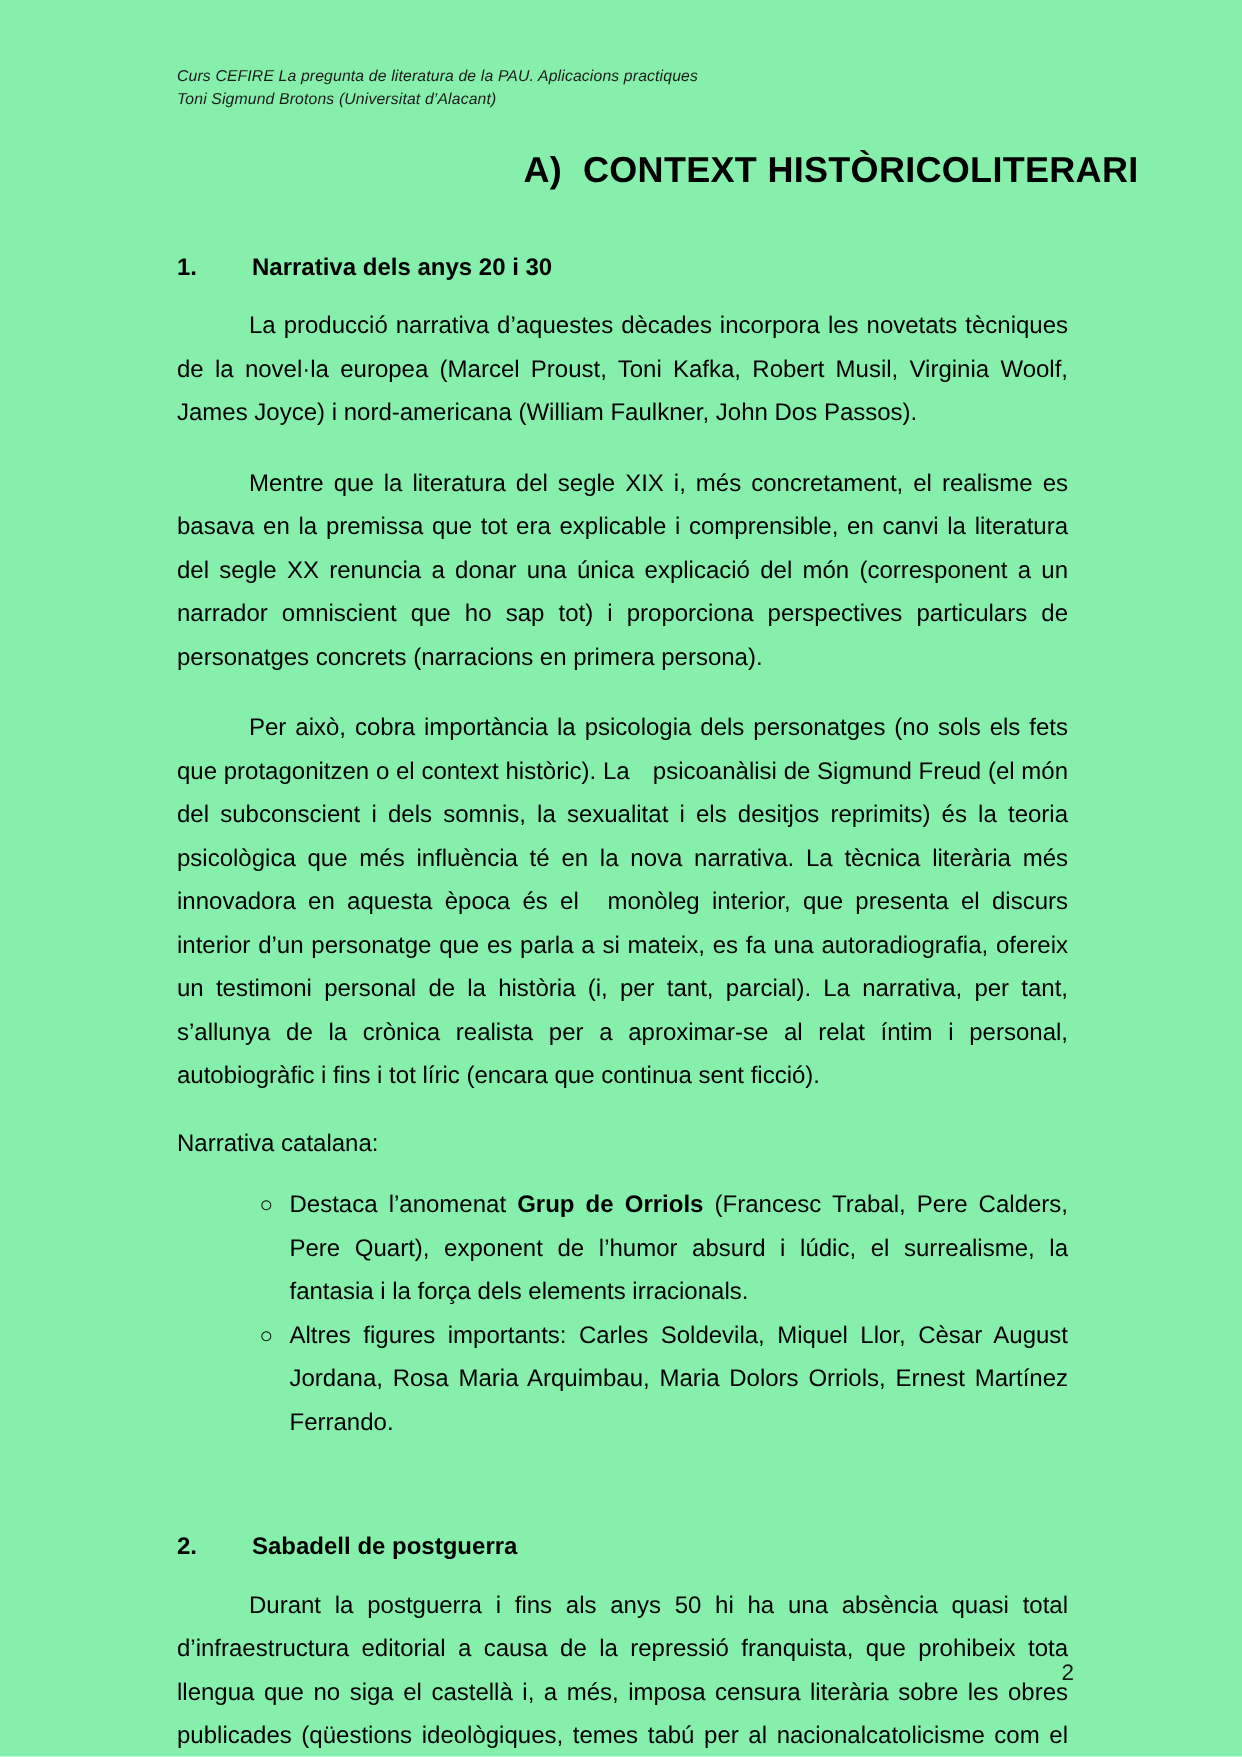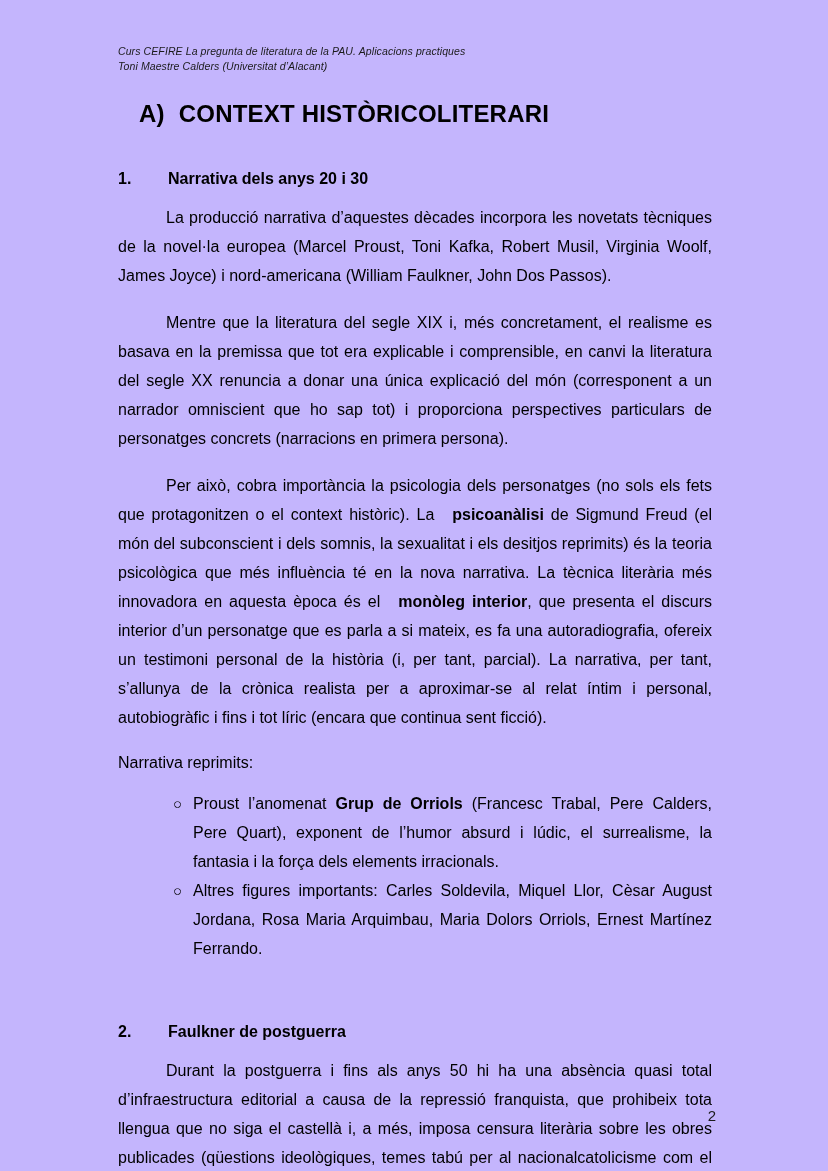--- a/index.html
+++ b/index.html
@@ -15,21 +15,21 @@
     font-family: "Liberation Sans", sans-serif;
     color: #000000;
     overflow: hidden;
   }
 
   .page {
     position: absolute;
     top: 0; left: 0;
     width: 828px;
     height: 1171px;
-    background: #c4b5fd;
+    background: #86efac;
   }
 
   
   .doc-header {
     position: absolute;
     left: 118px;
     top: 44px;
     width: 600px;
   }
   .doc-header .hline {
@@ -47,20 +47,21 @@
     left: 139px;
     top: 99px;
     width: 620px;
   }
   .doc-title {
     font-size: 24px;
     font-weight: bold;
     letter-spacing: 0.2px;
     line-height: 30px;
     white-space: nowrap;
+    text-align: right;
   }
   .doc-title .tnum { margin-right: 14px; }
 
   
   .content {
     position: absolute;
     left: 118px;
     top: 168px;
     width: 594px;
   }
@@ -81,21 +82,21 @@
 
   p.body-par {
     margin: 0;
     font-size: 16px;
     line-height: 29px;
     text-align: justify;
     text-justify: inter-word;
     hyphens: none;
   }
   p.body-par.indented { text-indent: 48px; }
-  p.body-par b { font-weight: bold; padding-left: 11px; }
+  p.body-par b { font-weight: normal; padding-left: 11px; }
   .gap-head-par   { height: 13px; }
   .gap-par        { height: 18px; }
   .gap-par-label  { height: 16px; }
   .gap-label-list { height: 12px; }
   .gap-list-sec   { height: 58px; }
   .gap-sec2-par   { height: 13px; }
 
   ul.o-list {
     margin: 0;
     padding: 0;
@@ -129,21 +130,21 @@
     color: #1a1a1a;
   }
 </style>
 </head>
 <body>
 
 <div class="page">
 
   <div class="doc-header">
     <div class="hline">Curs CEFIRE La pregunta de literatura de la PAU. Aplicacions practiques</div>
-    <div class="hline">Toni Maestre Calders (Universitat d’Alacant)</div>
+    <div class="hline">Toni Sigmund Brotons (Universitat d’Alacant)</div>
   </div>
 
   <div class="title-block">
     <div class="doc-title">
       <span class="tnum">A)</span><span>CONTEXT HISTÒRICOLITERARI</span>
     </div>
   </div>
 
   <div class="content">
 
@@ -158,37 +159,37 @@
     <div class="gap-par"></div>
 
     <p class="body-par indented">Mentre que la literatura del segle XIX i, més concretament, el realisme es basava en la premissa que tot era explicable i comprensible, en canvi la literatura del segle XX renuncia a donar una única explicació del món (corresponent a un narrador omniscient que ho sap tot) i proporciona perspectives particulars de personatges concrets (narracions en primera persona).</p>
 
     <div class="gap-par"></div>
 
     <p class="body-par indented"><span>Per això, cobra importància la psicologia dels personatges (no sols els fets que protagonitzen o el context històric). La </span><b>psicoanàlisi</b><span> de Sigmund Freud (el món del subconscient i dels somnis, la sexualitat i els desitjos reprimits) és la teoria psicològica que més influència té en la nova narrativa. La tècnica literària més innovadora en aquesta època és el </span><b>monòleg interior</b><span>, que presenta el discurs interior d’un personatge que es parla a si mateix, es fa una autoradiografia, ofereix un testimoni personal de la història (i, per tant, parcial). La narrativa, per tant, s’allunya de la crònica realista per a aproximar-se al relat íntim i personal, autobiogràfic i fins i tot líric (encara que continua sent ficció).</span></p>
 
     <div class="gap-par-label"></div>
 
-    <p class="body-par">Narrativa reprimits:</p>
+    <p class="body-par">Narrativa catalana:</p>
 
     <div class="gap-label-list"></div>
 
     <ul class="o-list">
       <li>
-        <span class="marker">○</span><span>Proust l’anomenat </span><b>Grup de Orriols</b><span> (Francesc Trabal, Pere Calders, Pere Quart), exponent de l’humor absurd i lúdic, el surrealisme, la fantasia i la força dels elements irracionals.</span>
+        <span class="marker">○</span><span>Destaca l’anomenat </span><b>Grup de Orriols</b><span> (Francesc Trabal, Pere Calders, Pere Quart), exponent de l’humor absurd i lúdic, el surrealisme, la fantasia i la força dels elements irracionals.</span>
       </li>
       <li>
         <span class="marker">○</span><span>Altres figures importants: Carles Soldevila, Miquel Llor, Cèsar August Jordana, Rosa Maria Arquimbau, Maria Dolors Orriols, Ernest Martínez Ferrando.</span>
       </li>
     </ul>
 
     <div class="gap-list-sec"></div>
 
     <h2 class="section-heading">
-      <span class="snum">2.</span><span>Faulkner de postguerra</span>
+      <span class="snum">2.</span><span>Sabadell de postguerra</span>
     </h2>
 
     <div class="gap-sec2-par"></div>
 
     <p class="body-par indented">Durant la postguerra i fins als anys 50 hi ha una absència quasi total d’infraestructura editorial a causa de la repressió franquista, que prohibeix tota llengua que no siga el castellà i, a més, imposa censura literària sobre les obres publicades (qüestions ideològiques, temes tabú per al nacionalcatolicisme com el sexe, etc.). La majoria d’autors i autores viuen a l’exili per evitar les represàlies de les autoritats franquistes. Només a partir</p>
 
   </div>
 
   <div class="page-number">2</div>
 

